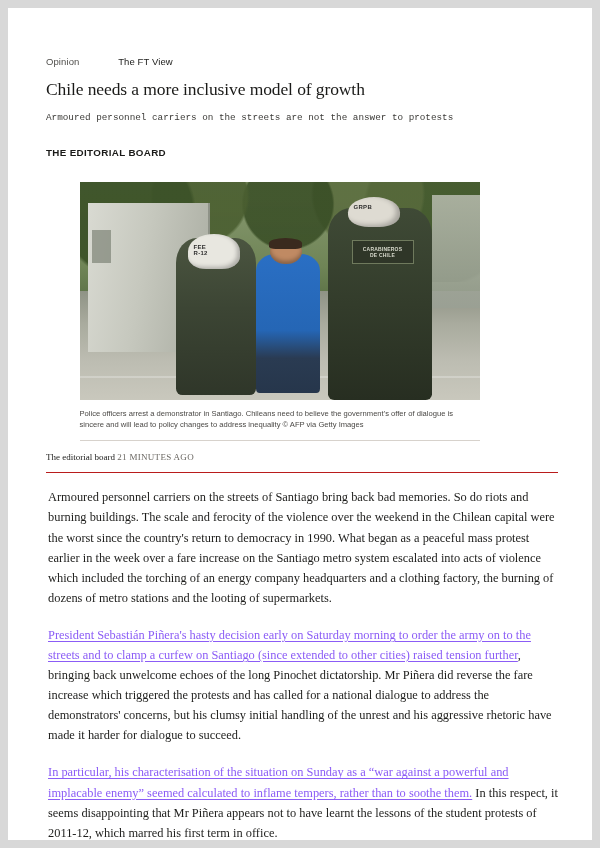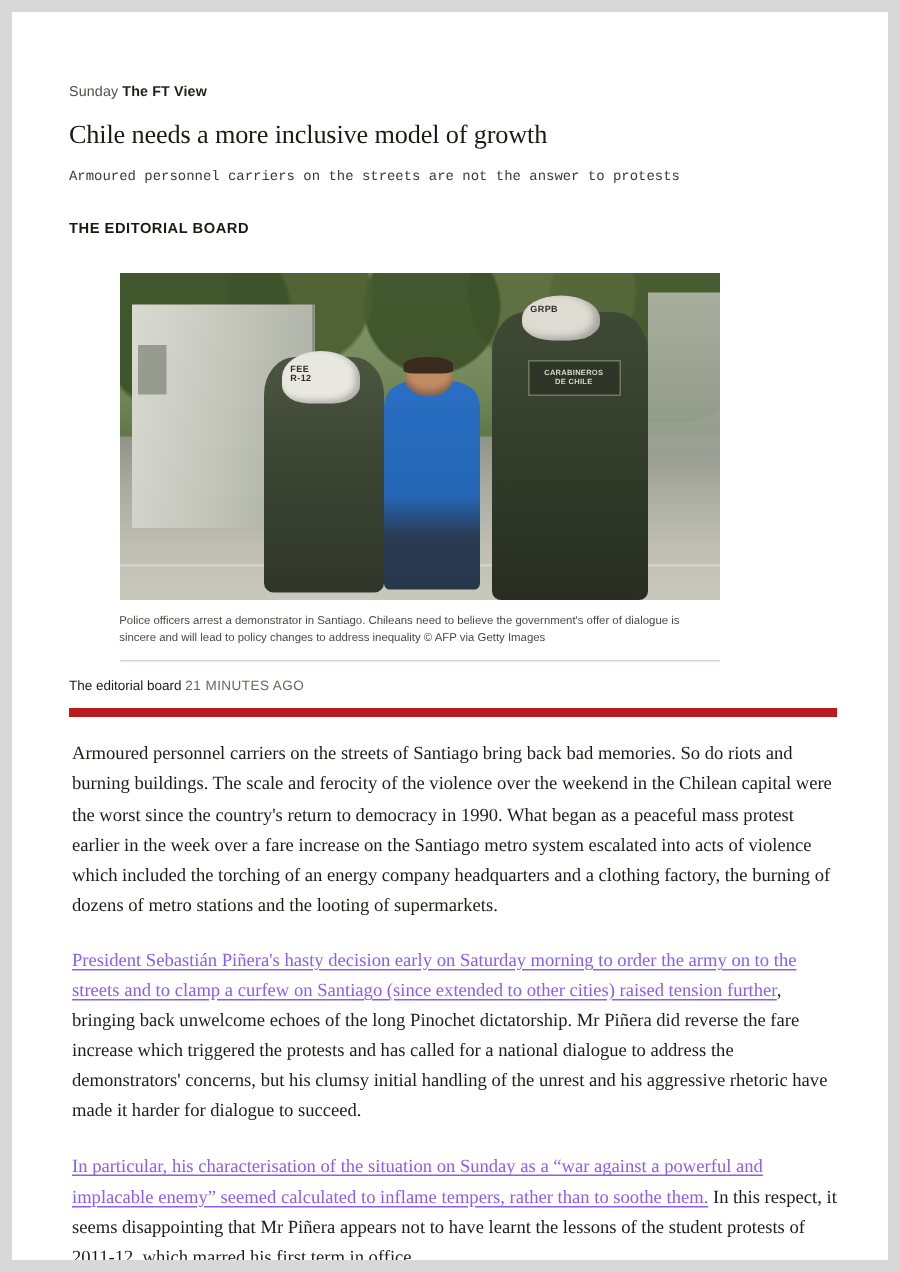--- a/index.html
+++ b/index.html
@@ -33,22 +33,23 @@
     font-family: "Liberation Sans", sans-serif;
     font-size: 9.5px;
     color: #33302e;
     margin-bottom: 9px;
     letter-spacing: 0.1px;
   }
   .kicker .opinion {
     color: #504f4c;
   }
   .kicker .ftview {
-    font-weight: bold;
+    font-weight: normal;
     color: #1d1d1b;
+    margin-left: 36px;
   }
   h1.headline {
     font-family: "Liberation Serif", serif;
     font-size: 17.5px;
     font-weight: normal;
     color: #1a1a18;
     margin: 12px 0 12px 0;
     letter-spacing: -0.1px;
   }
   .standfirst {
@@ -169,25 +170,25 @@
   .caption {
     font-family: "Liberation Sans", sans-serif;
     font-size: 7.6px;
     line-height: 1.5;
     color: #4a4845;
     padding: 8px 0 10px 0;
     border-bottom: 1px solid #d7d2cc;
     width: 400px;
   }
   .byline-row {
-    font-family: Liberation Sans, sans-serif;
+    font-family: Liberation Serif, serif;
     font-size: 9px;
     color: #33302e;
     padding: 11px 0 10px 0;
-    border-bottom: 6px solid #b91c1c;
+    border-bottom: 1px solid #b91c1c;
   }
   .byline-row .author { color: #1a1a18; }
   .byline-row .time { color: #6a6762; letter-spacing: 0.3px; }
   .body {
     padding-top: 14px;
   }
   .body p {
     font-family: "Liberation Serif", serif;
     font-size: 12.4px;
     line-height: 1.62;
@@ -200,21 +201,21 @@
     text-underline-offset: 2px;
   }
 </style>
 </head>
 <body>
 
 <div class="page">
   <div class="content">
 
     <div class="kicker">
-      <span class="opinion">Sunday</span>
+      <span class="opinion">Opinion</span>
       <span class="ftview">The FT View</span>
     </div>
 
     <h1 class="headline">Chile needs a more inclusive model of growth</h1>
 
     <div class="standfirst">Armoured personnel carriers on the streets are not the answer to protests</div>
 
     <div class="byline-board">THE EDITORIAL BOARD</div>
 
     <div class="figure">

